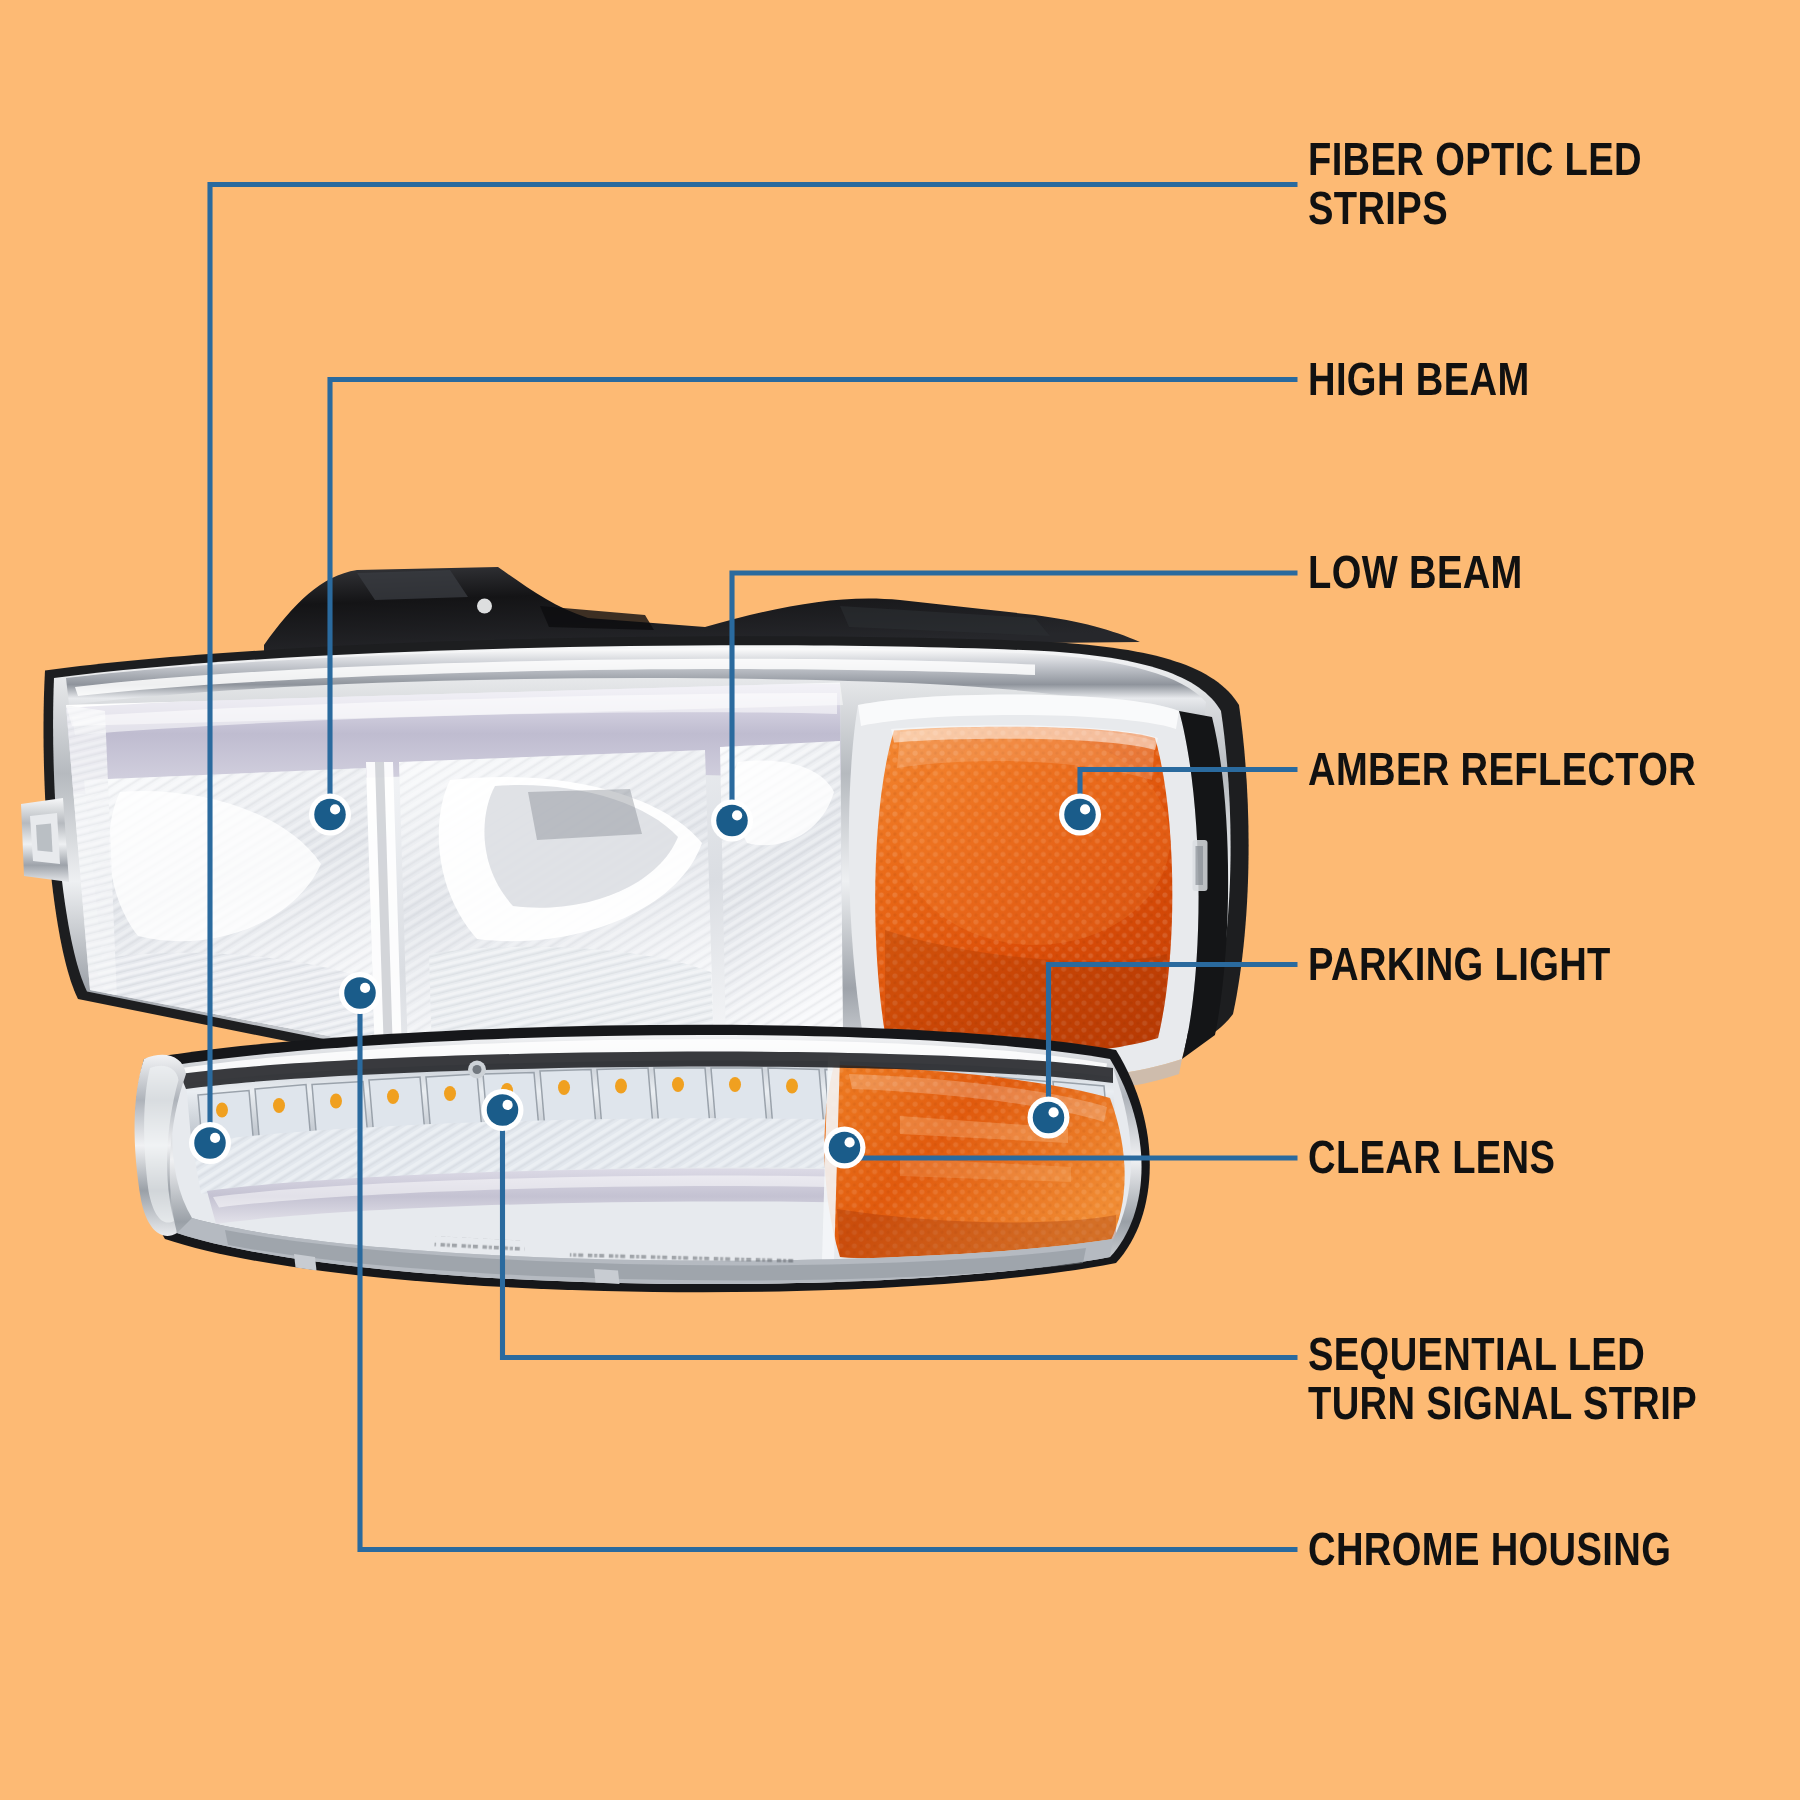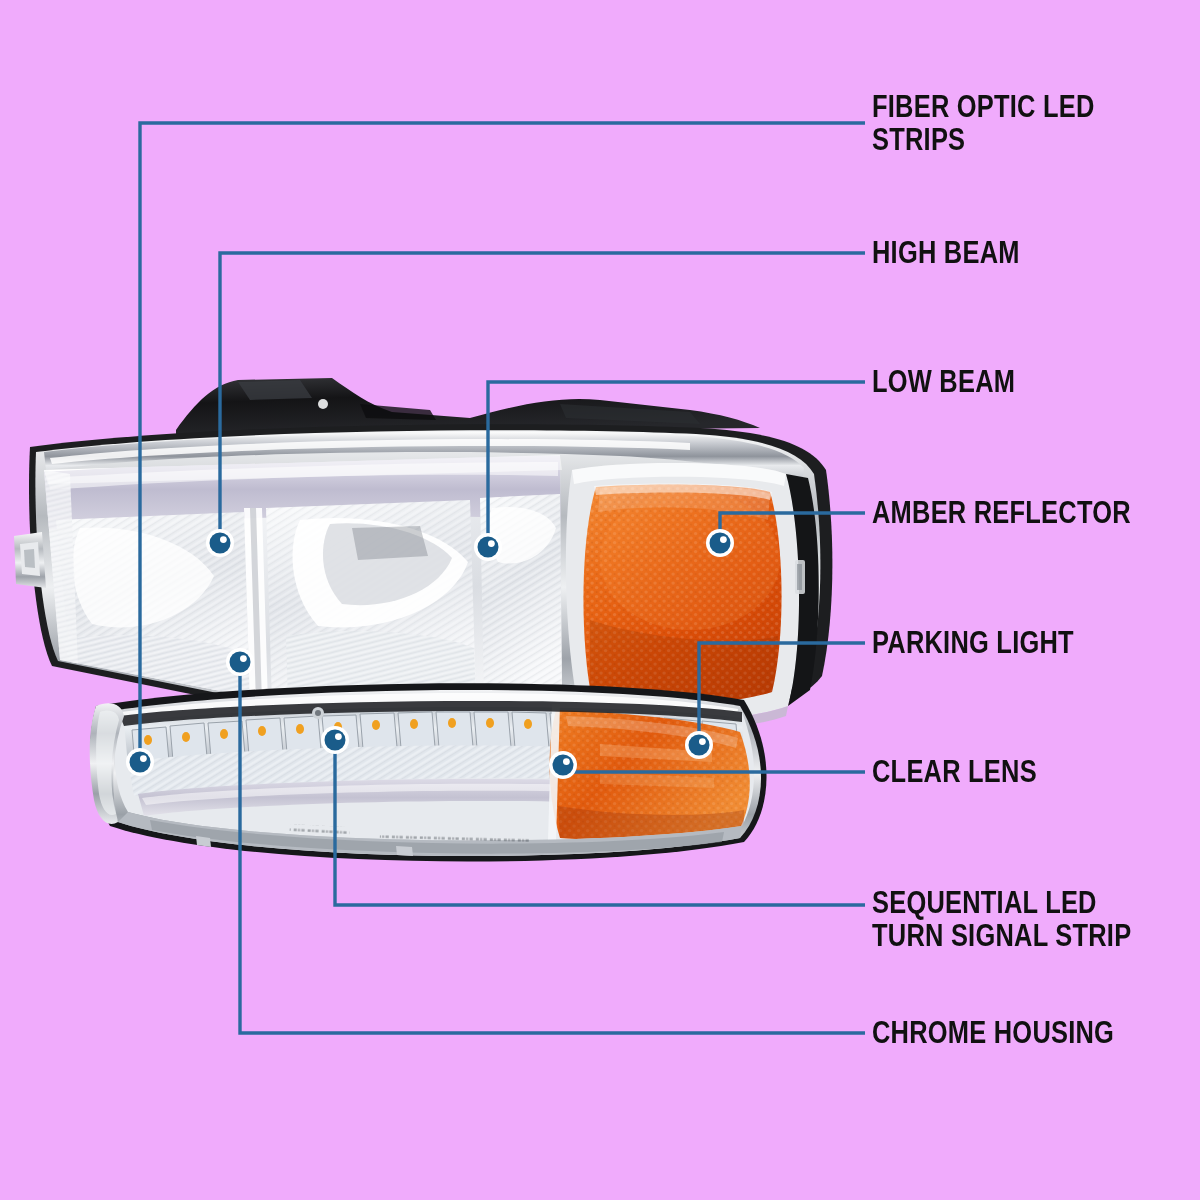--- a/index.html
+++ b/index.html
@@ -3,21 +3,21 @@
 <meta charset="utf-8">
 <title>Headlight Feature Callout Diagram</title>
 <style>
   * { margin:0; padding:0; box-sizing:border-box; }
   html,body {
     width:1200px; height:1200px;
     background:#ffffff;
     font-family:"Liberation Sans", sans-serif;
     overflow:hidden;
   }
-  #stage { position:relative; width:1200px; height:1200px; background:#f0abfc; }
+  #stage { position:relative; width:1200px; height:1200px; background:#fdba74; }
 
   
   .layer { position:absolute; inset:0; width:1200px; height:1200px; }
   #product-layer { z-index:2; }
   #callout-layer { z-index:3; }
   #label-layer   { z-index:4; }
 
   
   .label {
     position:absolute;

